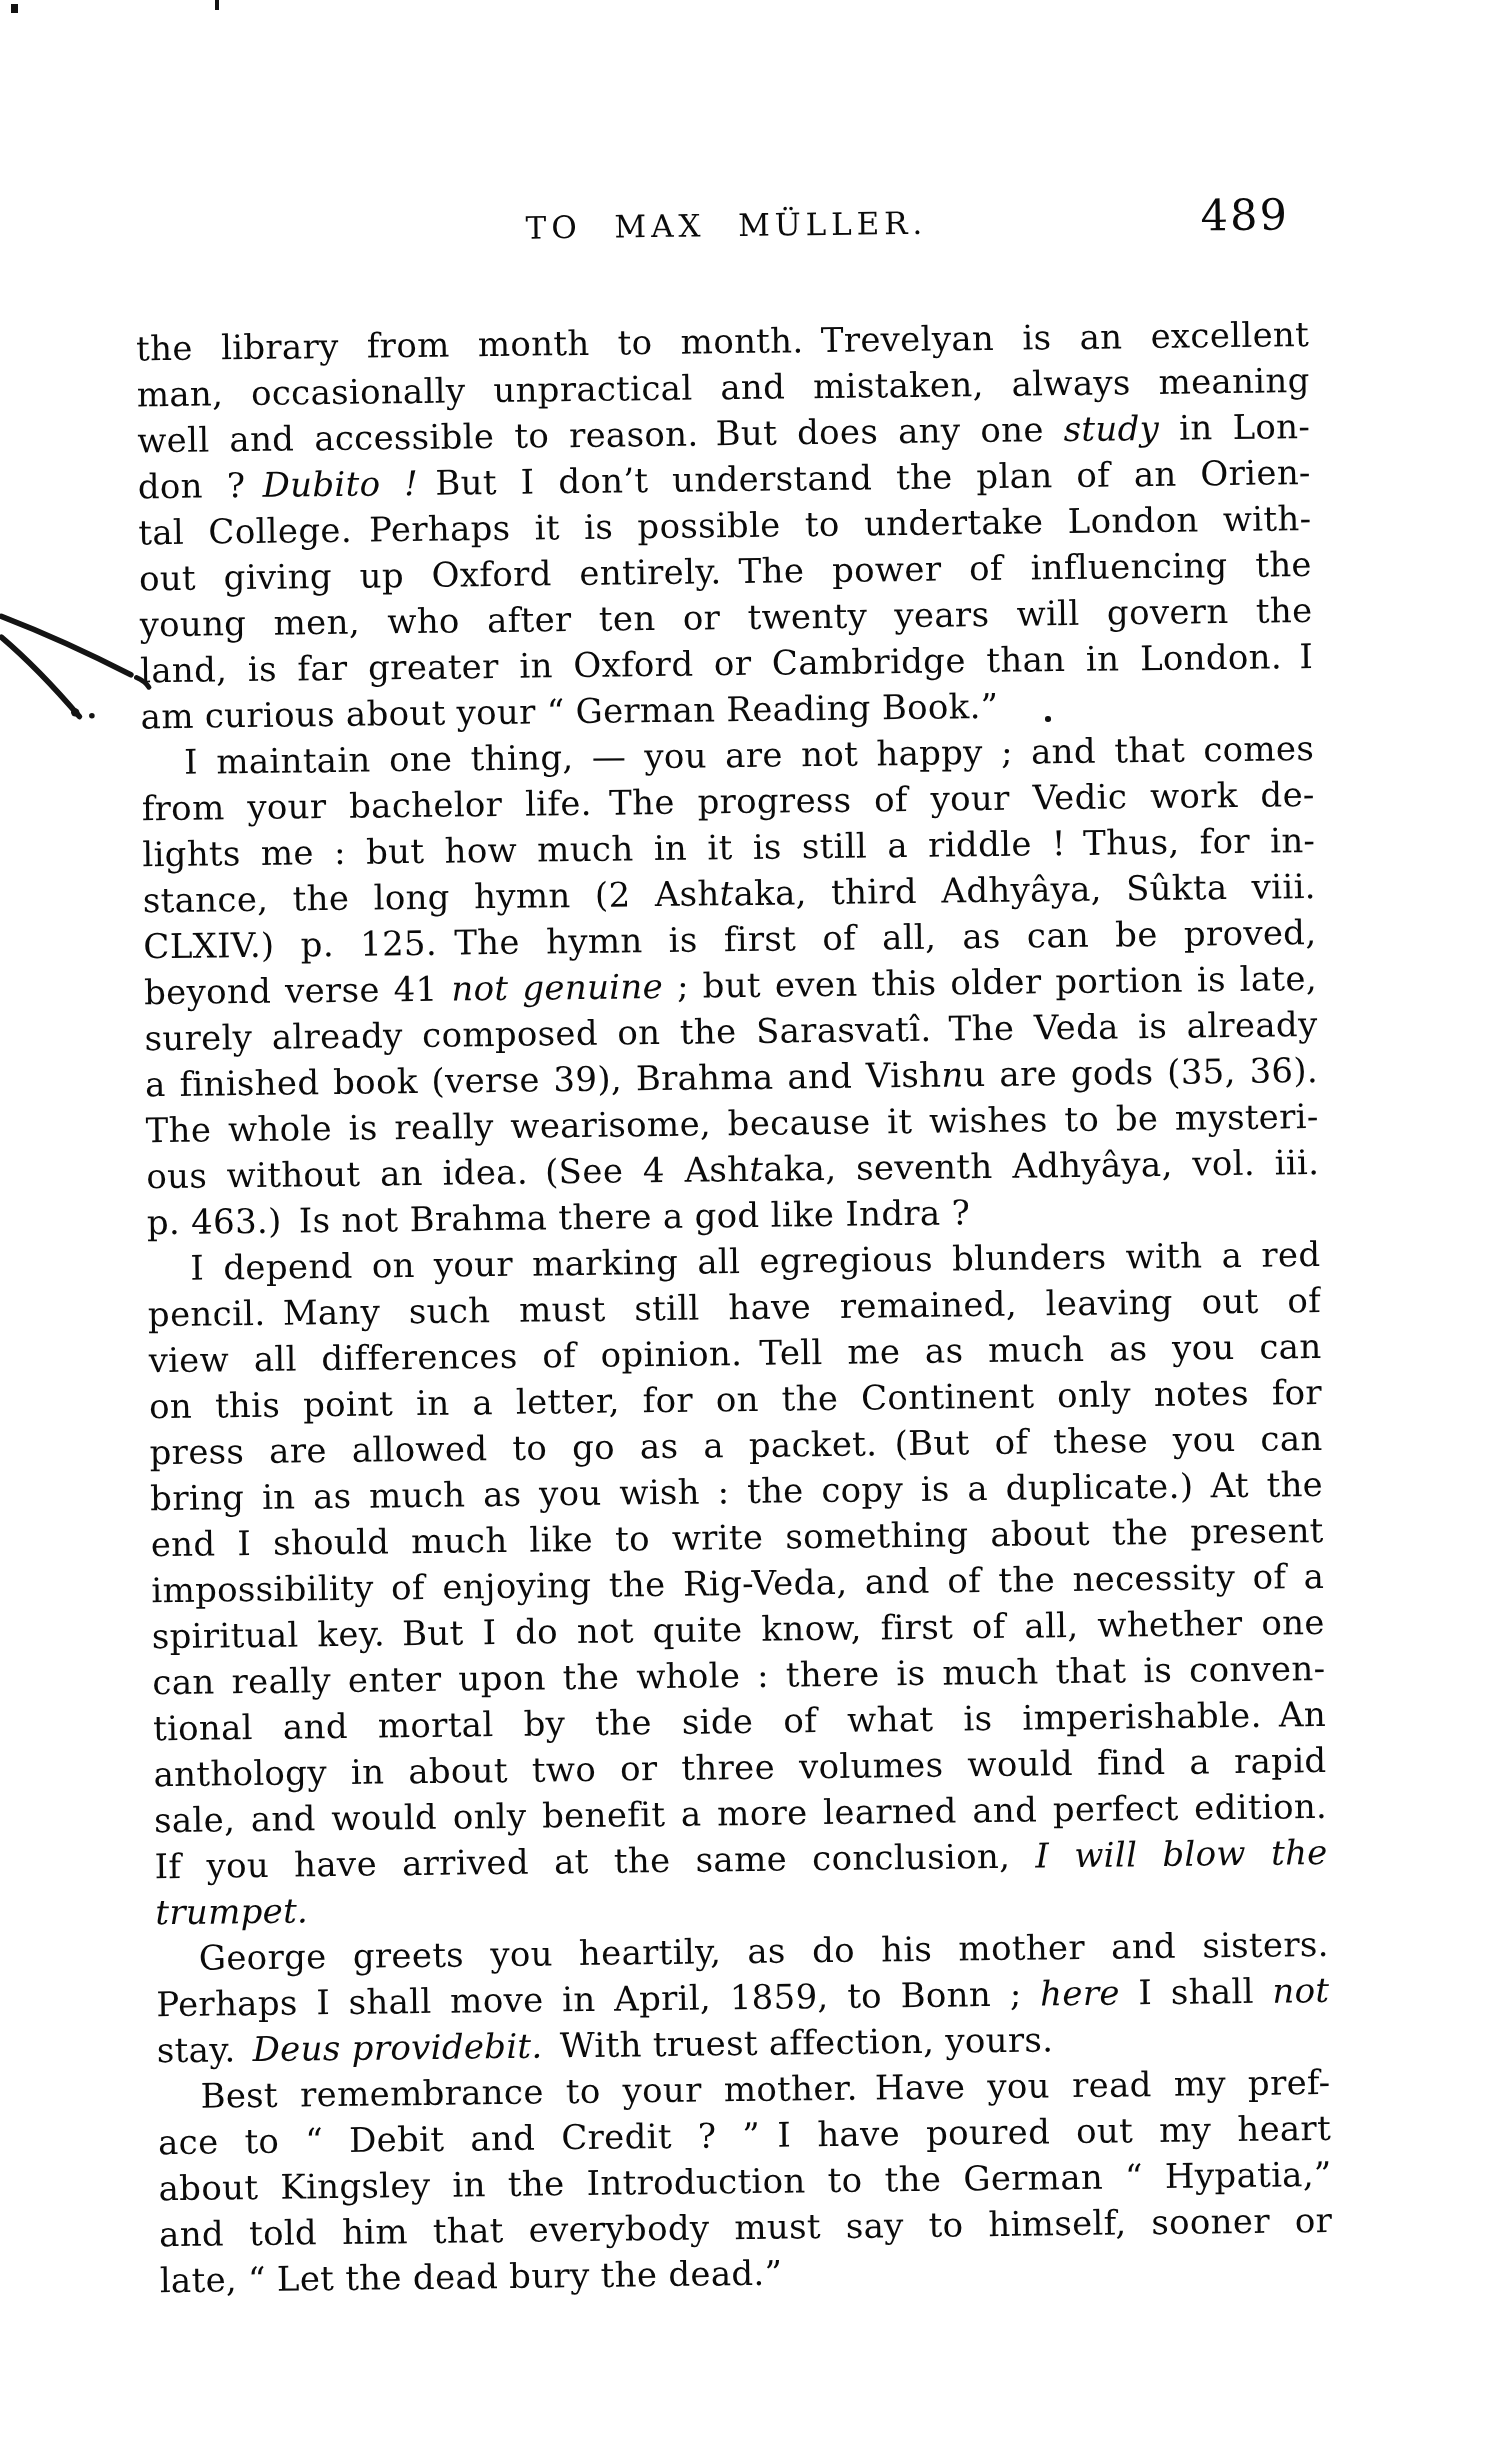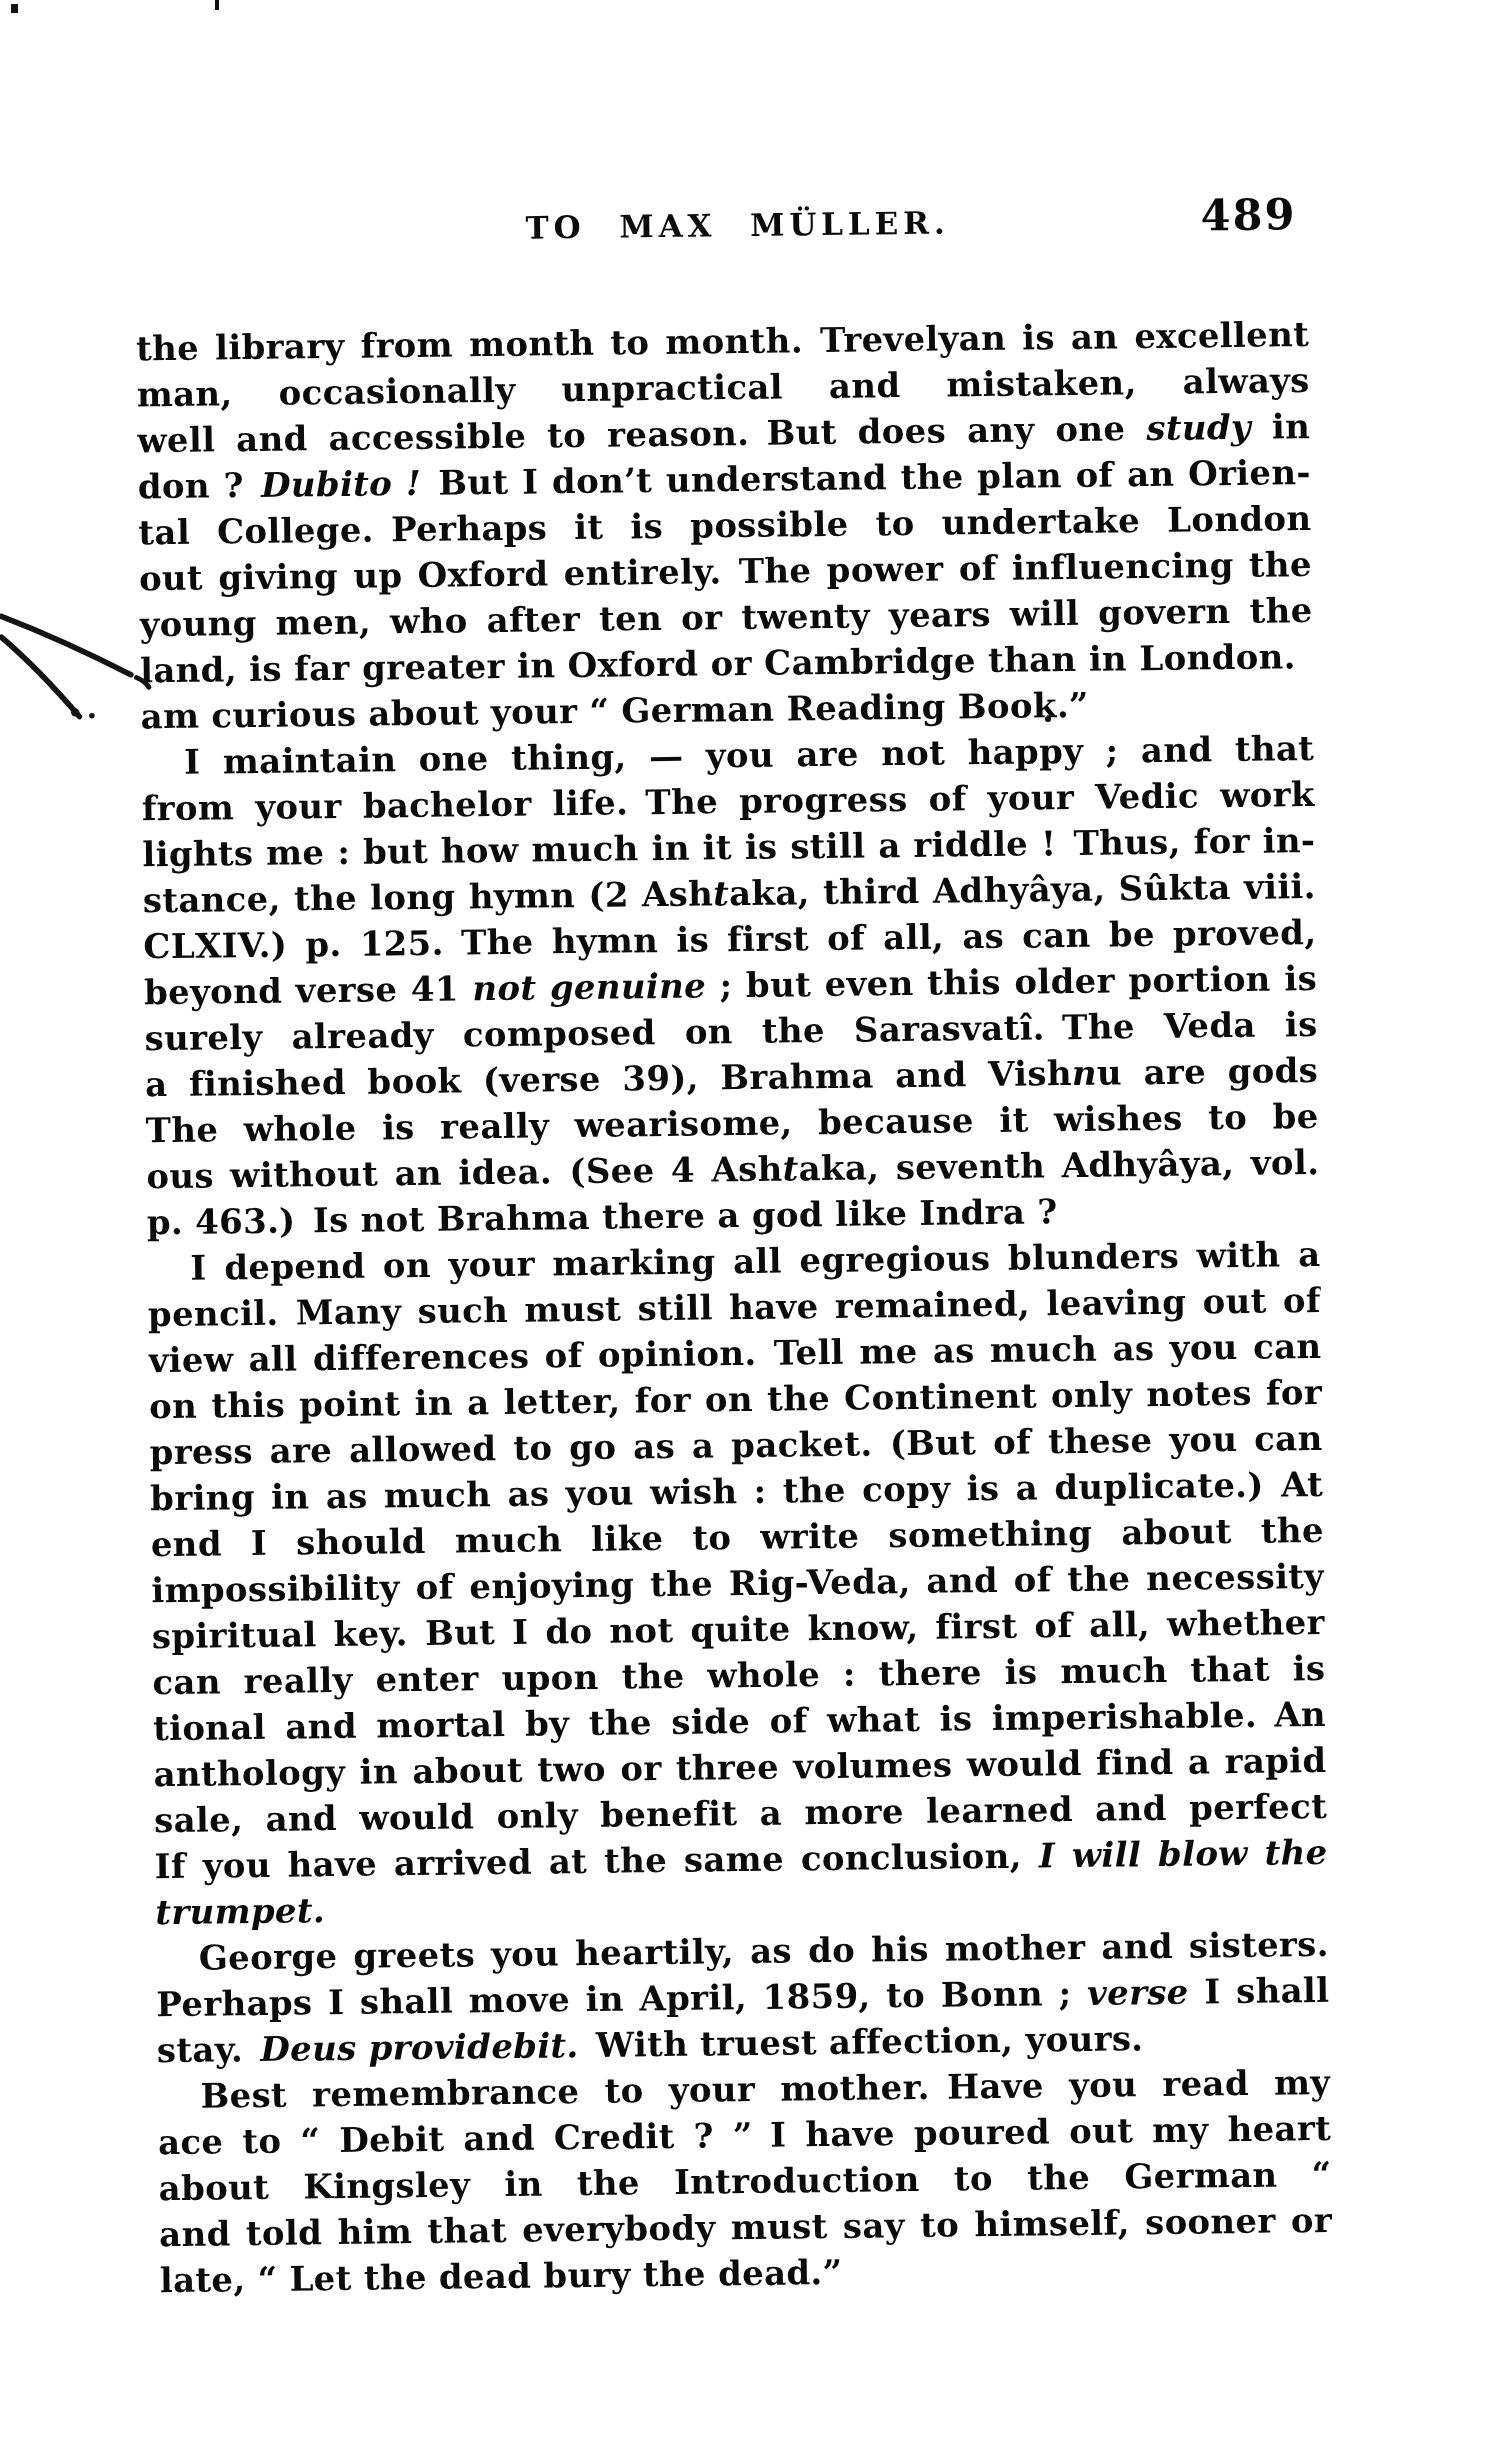--- a/index.html
+++ b/index.html
@@ -1,17 +1,17 @@
 <!DOCTYPE html>
 <html style="font-size:11px"><head>
 <meta charset="utf-8">
 <style>
   html,body{margin:0;padding:0;background:#ffffff;}
   .sheet{position:relative;width:1496px;height:2462px;background:#ffffff;overflow:hidden;
-         font-family:"DejaVu Serif","Liberation Serif",serif;color:#0b0b0b;font-weight:bold;}
+         font-family:"DejaVu Serif","Liberation Serif",serif;color:#0b0b0b;}
   
   .content{position:absolute;left:0;top:0;width:1496px;height:2462px;
            transform:rotate(-0.7deg);transform-origin:748px 1231px;}
   .running-head{position:absolute;left:538px;top:207px;font-size:31px;
                 letter-spacing:4.9px;word-spacing:18px;white-space:nowrap;}
   .folio{position:absolute;left:1213px;top:196px;font-size:43px;letter-spacing:2.1px;}
   .text-block{position:absolute;left:147px;top:318px;width:1173px;font-size:34px;}
   .line{height:46px;line-height:46px;text-align:justify;overflow:hidden;letter-spacing:0.3px;}
   .line.j{text-align-last:justify;}
   .line.j::after{content:"";display:inline-block;width:100%;}
@@ -64,21 +64,21 @@
         <div class="line j"><span>end I should much like to write something about the present</span></div>
         <div class="line j"><span>impossibility of enjoying the Rig-Veda, and of the necessity of a</span></div>
         <div class="line j"><span>spiritual key. But I do not quite know, first of all, whether one</span></div>
         <div class="line j"><span>can really enter upon the whole : there is much that is conven-</span></div>
         <div class="line j"><span>tional and mortal by the side of what is imperishable. An</span></div>
         <div class="line j"><span>anthology in about two or three volumes would find a rapid</span></div>
         <div class="line j"><span>sale, and would only benefit a more learned and perfect edition.</span></div>
         <div class="line j"><span>If you have arrived at the same conclusion, </span><i>I will blow the</i></div>
         <div class="line rag"><i>trumpet.</i></div>
         <div class="line j indent"><span>George greets you heartily, as do his mother and sisters.</span></div>
-        <div class="line j"><span>Perhaps I shall move in April, 1859, to Bonn ; </span><i>verse</i><span> I shall </span><i>not</i></div>
+        <div class="line j"><span>Perhaps I shall move in April, 1859, to Bonn ; </span><i>here</i><span> I shall </span><i>not</i></div>
         <div class="line rag"><span>stay. </span><i>Deus providebit.</i><span> With truest affection, yours.</span></div>
         <div class="line j indent"><span>Best remembrance to your mother. Have you read my pref-</span></div>
         <div class="line j"><span>ace to “ Debit and Credit ? ” I have poured out my heart</span></div>
         <div class="line j"><span>about Kingsley in the Introduction to the German “ Hypatia,”</span></div>
         <div class="line j"><span>and told him that everybody must say to himself, sooner or</span></div>
         <div class="line rag"><span>late, “ Let the dead bury the dead.”</span></div>
       </div>
   </div>
 
   <svg class="pen-svg" viewBox="0 0 260 190" xmlns="http://www.w3.org/2000/svg">

